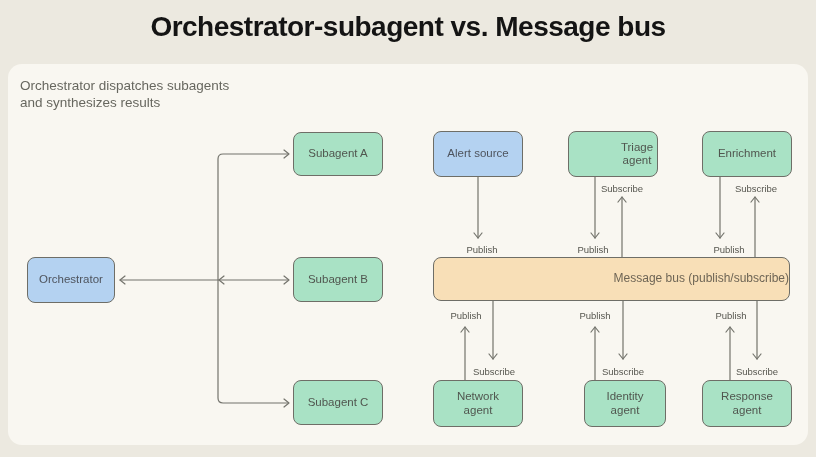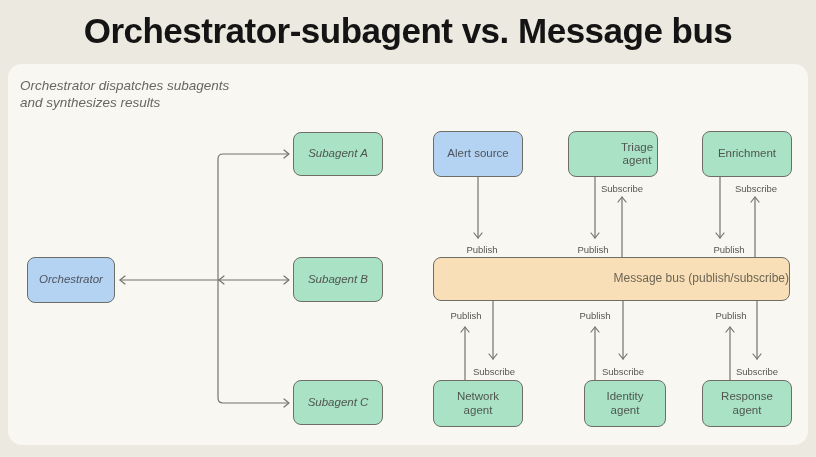--- a/index.html
+++ b/index.html
@@ -8,29 +8,29 @@
     font-family: "Liberation Sans", sans-serif;
     background: #ECE9E0;
     position: relative;
     overflow: hidden;
   }
   .stage { position: absolute; inset: 0; width: 816px; height: 457px; }
 
   .title {
     position: absolute; left: 0; top: 11px; width: 816px;
     text-align: center;
-    font-size: 35px; font-weight: 700; letter-spacing: -0.5px;
+    font-size: 28px; font-weight: 700; letter-spacing: -0.5px;
     color: #141414;
   }
 
   .panel {
     position: absolute; top: 64px; height: 381px;
     background: #F9F7F1; border-radius: 14px;
   }
-  .panel-left  { left: 8px;  width: 452px; font-style: italic; }
+  .panel-left  { left: 8px;  width: 452px; }
   .panel-right { left: 415px; width: 393px; }
 
   .panel-heading {
     position: absolute; top: 13px;
     font-size: 13.5px; line-height: 17px; font-weight: 500;
     color: #67675F; white-space: pre-line;
   }
   .panel-left  .panel-heading { left: 12px; }
   .panel-right .panel-heading { left: 11px; }
 

